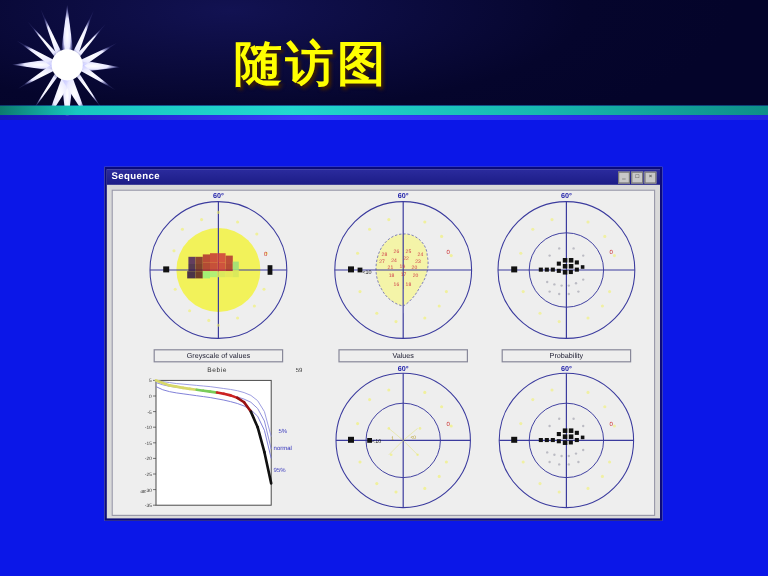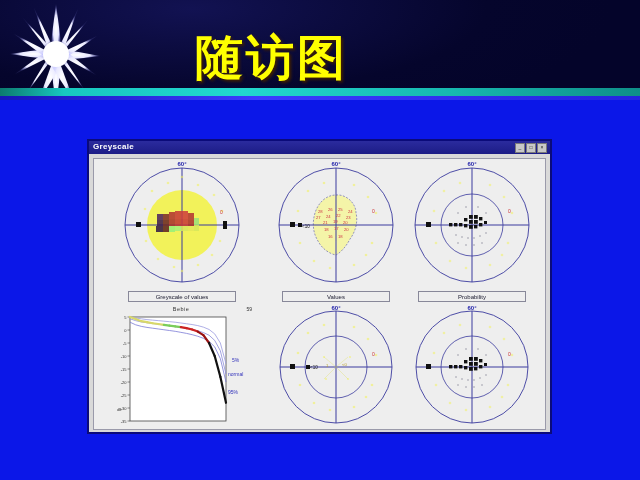--- a/index.html
+++ b/index.html
@@ -24,21 +24,21 @@
     background:linear-gradient(90deg,#0c7a6e 0%,#18c8c0 10%,#22d6cf 38%,#17b9b0 70%,#0e8f88 100%);
   }
   #header .bluestripe{
     position:absolute;left:0;top:96px;width:640px;height:5px;
     background:linear-gradient(90deg,#1616b8 0%,#3b3bff 40%,#2424e0 100%);
   }
   
   #starburst{position:absolute;left:8px;top:2px;width:104px;height:108px;}
   #slide-title{
     position:absolute;left:195px;top:26px;
-    color:#ffff00;font-size:48px;font-weight:bold;
+    color:#ffff00;font-size:40px;font-weight:bold;
     letter-spacing:3px;
     text-shadow:2px 2px 3px #402000;
     font-family:"DejaVu Sans",sans-serif;
   }
   
   #app-window{
     position:absolute;left:87px;top:139px;width:465px;height:295px;
     background:#d9d9d9;
     border:2px solid #0b0b7a;
     box-sizing:border-box;
@@ -127,21 +127,21 @@
   <div id="slide-title">随访图</div>
 
   <div class="tealstripe"></div>
   <div class="bluestripe"></div>
 
 </div>
 
 <div id="app-window">
 
   <div id="title-bar">
-    <div class="t">Greyscale</div>
+    <div class="t">Sequence</div>
     <div id="win-buttons">
       <span>_</span>
       <span>□</span>
       <span>×</span>
     </div>
   </div>
 
   <div id="client">
     <div class="panel-grid">
 

